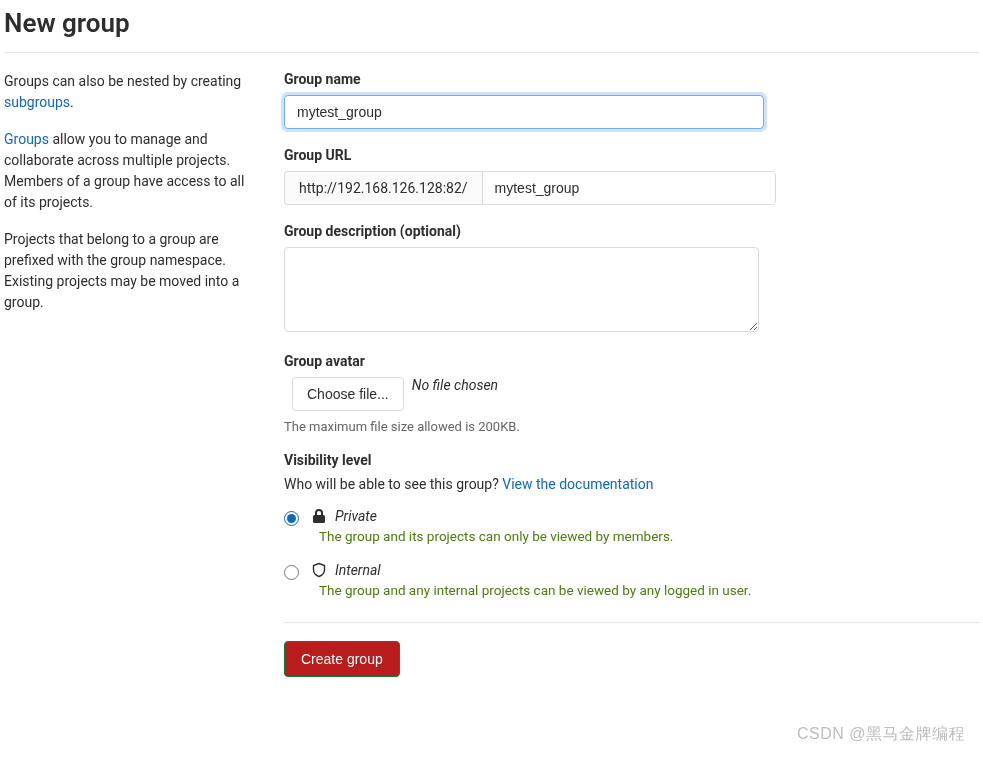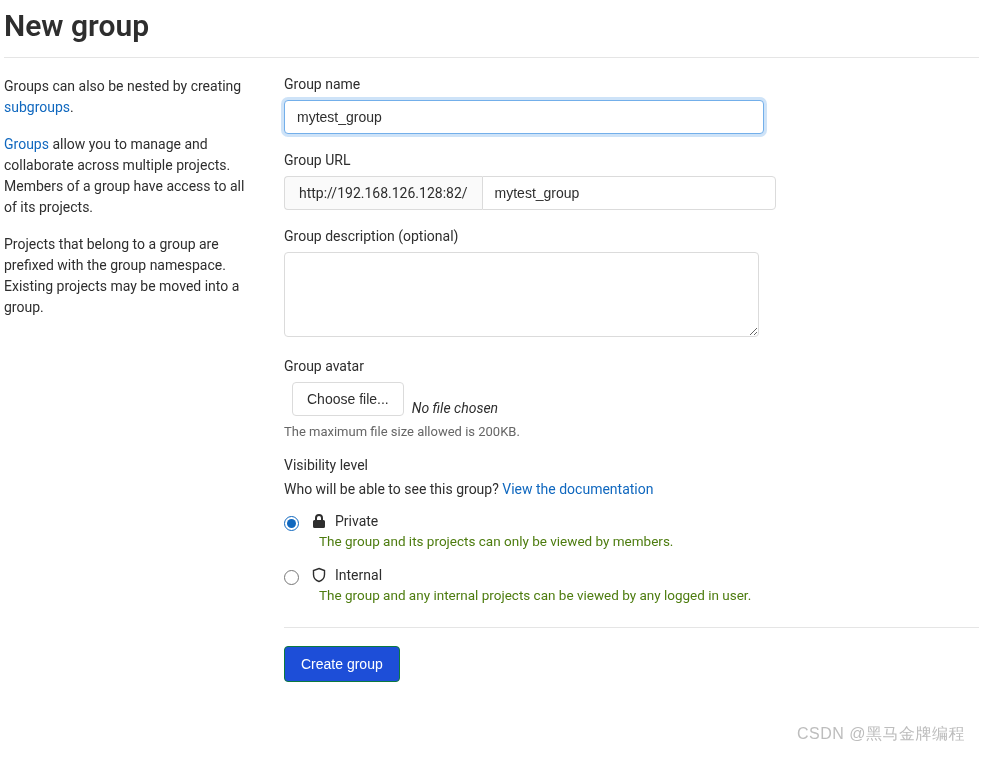--- a/index.html
+++ b/index.html
@@ -5,21 +5,21 @@
     * { box-sizing: border-box; margin: 0; padding: 0; }
     body {
       font-family: -apple-system, BlinkMacSystemFont, "Segoe UI", Roboto, "Helvetica Neue", Arial, sans-serif;
       font-size: 14px;
       color: #2e2e2e;
       background: #fff;
       padding: 8px 4px;
       width: 983px;
     }
     h1 {
-      font-size: 30px;
+      font-size: 26px;
       font-weight: 600;
       color: #2e2e2e;
       padding-bottom: 14px;
       margin-bottom: 18px;
       border-bottom: 1px solid #e5e5e5;
     }
     .layout {
       display: flex;
       gap: 30px;
     }
@@ -31,21 +31,21 @@
     }
     .sidebar p { margin-bottom: 16px; }
     .sidebar a { color: #1068bf; text-decoration: none; }
     .main {
       flex: 1;
       max-width: 700px;
     }
     .form-group { margin-bottom: 18px; }
     .label {
       display: block;
-      font-weight: 400;
+      font-weight: 700;
       color: #2e2e2e;
       margin-bottom: 8px;
       font-size: 14px;
     }
     .text-input {
       width: 480px;
       padding: 8px 12px;
       font-size: 14px;
       border: 1px solid #dbdbdb;
       border-radius: 4px;
@@ -84,21 +84,21 @@
       height: 85px;
       padding: 8px 12px;
       font-size: 14px;
       border: 1px solid #dbdbdb;
       border-radius: 4px;
       resize: both;
       outline: none;
     }
     .file-row {
       display: flex;
-      align-items: flex-end;
+      align-items: flex-start;
       gap: 8px;
       padding-left: 8px;
     }
     .file-btn {
       padding: 8px 14px;
       border: 1px solid #dbdbdb;
       background: #fff;
       border-radius: 4px;
       cursor: pointer;
       font-size: 14px;
@@ -127,31 +127,31 @@
       height: 15px;
       cursor: pointer;
       accent-color: #1068bf;
     }
     .radio-content { display: flex; flex-direction: column; gap: 4px; }
     .radio-head {
       display: flex;
       align-items: center;
       gap: 8px;
     }
-    .radio-title { font-weight: 400; color: #2e2e2e; }
+    .radio-title { font-weight: 400; color: #2e2e2e; font-style: italic; }
     .radio-desc { color: #4d7c0f; font-size: 13.5px; margin-left: 8px; }
     .icon { width: 16px; height: 16px; flex-shrink: 0; }
     .submit-area {
       border-top: 1px solid #e5e5e5;
       padding-top: 18px;
       margin-top: 24px;
     }
     .btn-create {
       padding: 9px 16px;
-      background: #1d4ed8;
+      background: #b91c1c;
       border: 1px solid #0c7a40;
       color: #fff;
       font-size: 14px;
       border-radius: 4px;
       cursor: pointer;
     }
     .watermark {
       position: absolute;
       right: 18px;
       top: 724px;

